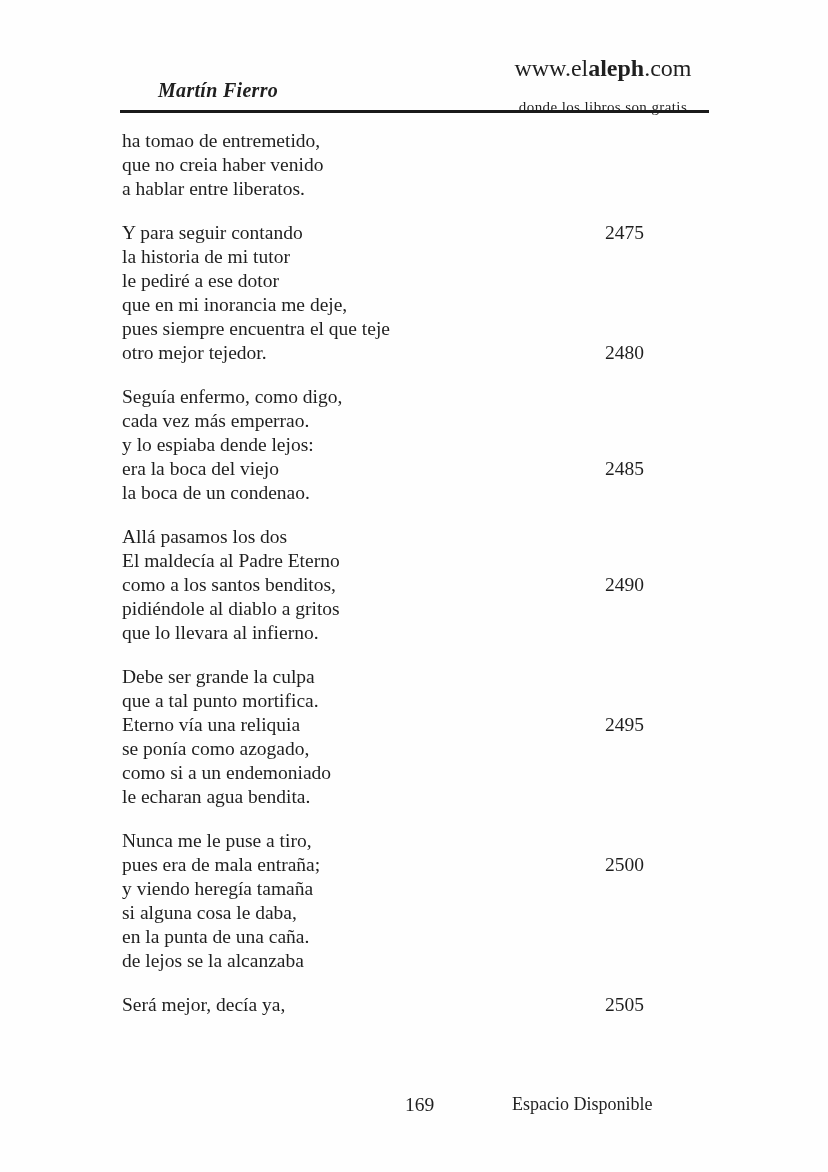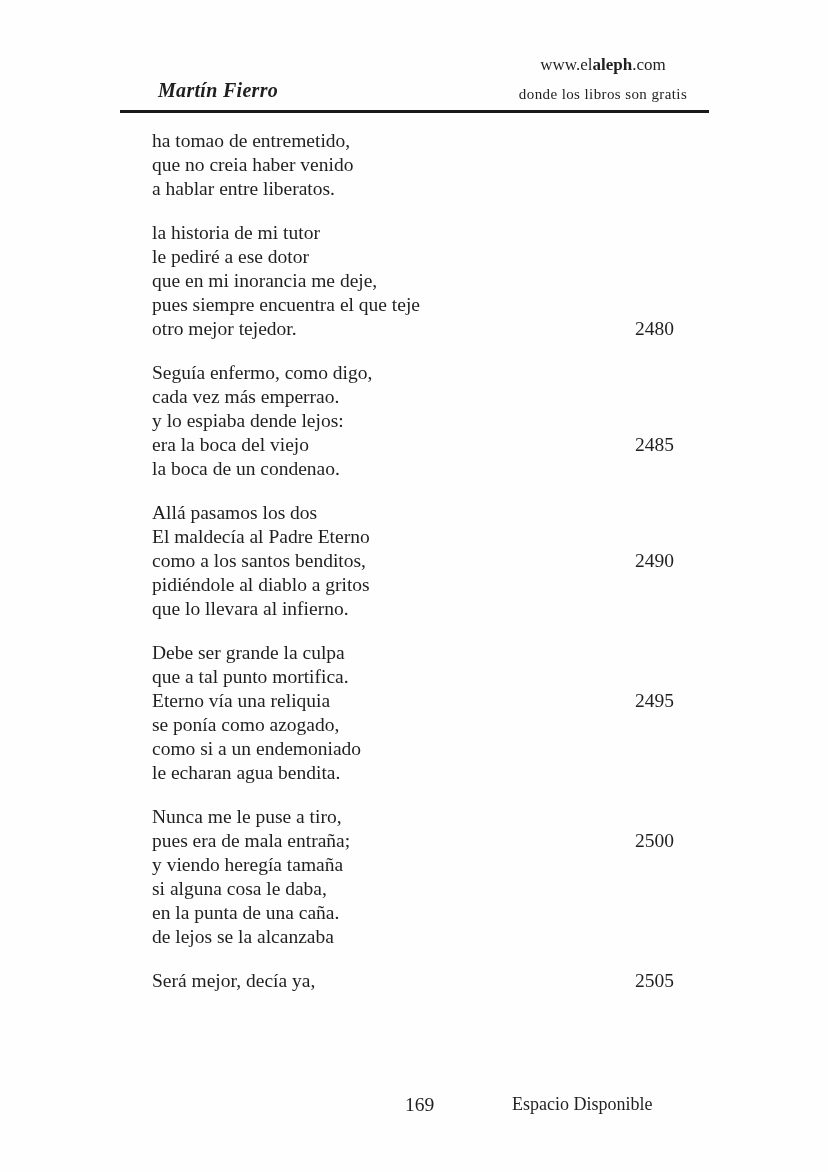--- a/index.html
+++ b/index.html
@@ -23,35 +23,35 @@
     letter-spacing: 0.3px;
     margin-left: 24px;
   }
   .site-block {
     position: absolute;
     left: 510px;
     top: 55px;
     width: 186px;
     text-align: center;
   }
-  .site-url { font-size: 17px; }
+  .site-url { font-size: 24px; }
   .site-url b { font-weight: bold; }
-  .site-tagline { font-size: 15px; margin-top: 11px; letter-spacing: 0.4px; }
+  .site-tagline { font-size: 15px; margin-top: 17px; letter-spacing: 0.4px; }
   .header-rule {
     position: absolute;
     left: 120px;
     top: 110px;
     width: 589px;
     height: 3px;
     background: #1a1a1a;
   }
   
   .poem {
     position: absolute;
-    left: 152px;
+    left: 122px;
     top: 129px;
     width: 522px;
   }
   .stanza { margin-bottom: 20px; }
   .poem-line {
     display: flex;
     align-items: baseline;
     font-size: 19.5px;
     line-height: 24px;
     white-space: pre;
@@ -85,20 +85,21 @@
 
   <div class="header-rule"></div>
 
   <main class="poem">
       <div class="stanza">
         <div class="poem-line"><span class="line-text">ha tomao de entremetido,</span></div>
         <div class="poem-line"><span class="line-text">que no creia haber venido</span></div>
         <div class="poem-line"><span class="line-text">a hablar entre liberatos.</span></div>
       </div>
       <div class="stanza">
+        <div class="poem-line"><span class="line-text">Y para seguir contando</span><span class="line-num">2475</span></div>
         <div class="poem-line"><span class="line-text">la historia de mi tutor</span></div>
         <div class="poem-line"><span class="line-text">le pediré a ese dotor</span></div>
         <div class="poem-line"><span class="line-text">que en mi inorancia me deje,</span></div>
         <div class="poem-line"><span class="line-text">pues siempre encuentra el que teje</span></div>
         <div class="poem-line"><span class="line-text">otro mejor tejedor.</span><span class="line-num">2480</span></div>
       </div>
       <div class="stanza">
         <div class="poem-line"><span class="line-text">Seguía enfermo, como digo,</span></div>
         <div class="poem-line"><span class="line-text">cada vez más emperrao.</span></div>
         <div class="poem-line"><span class="line-text">y lo espiaba dende lejos:</span></div>

